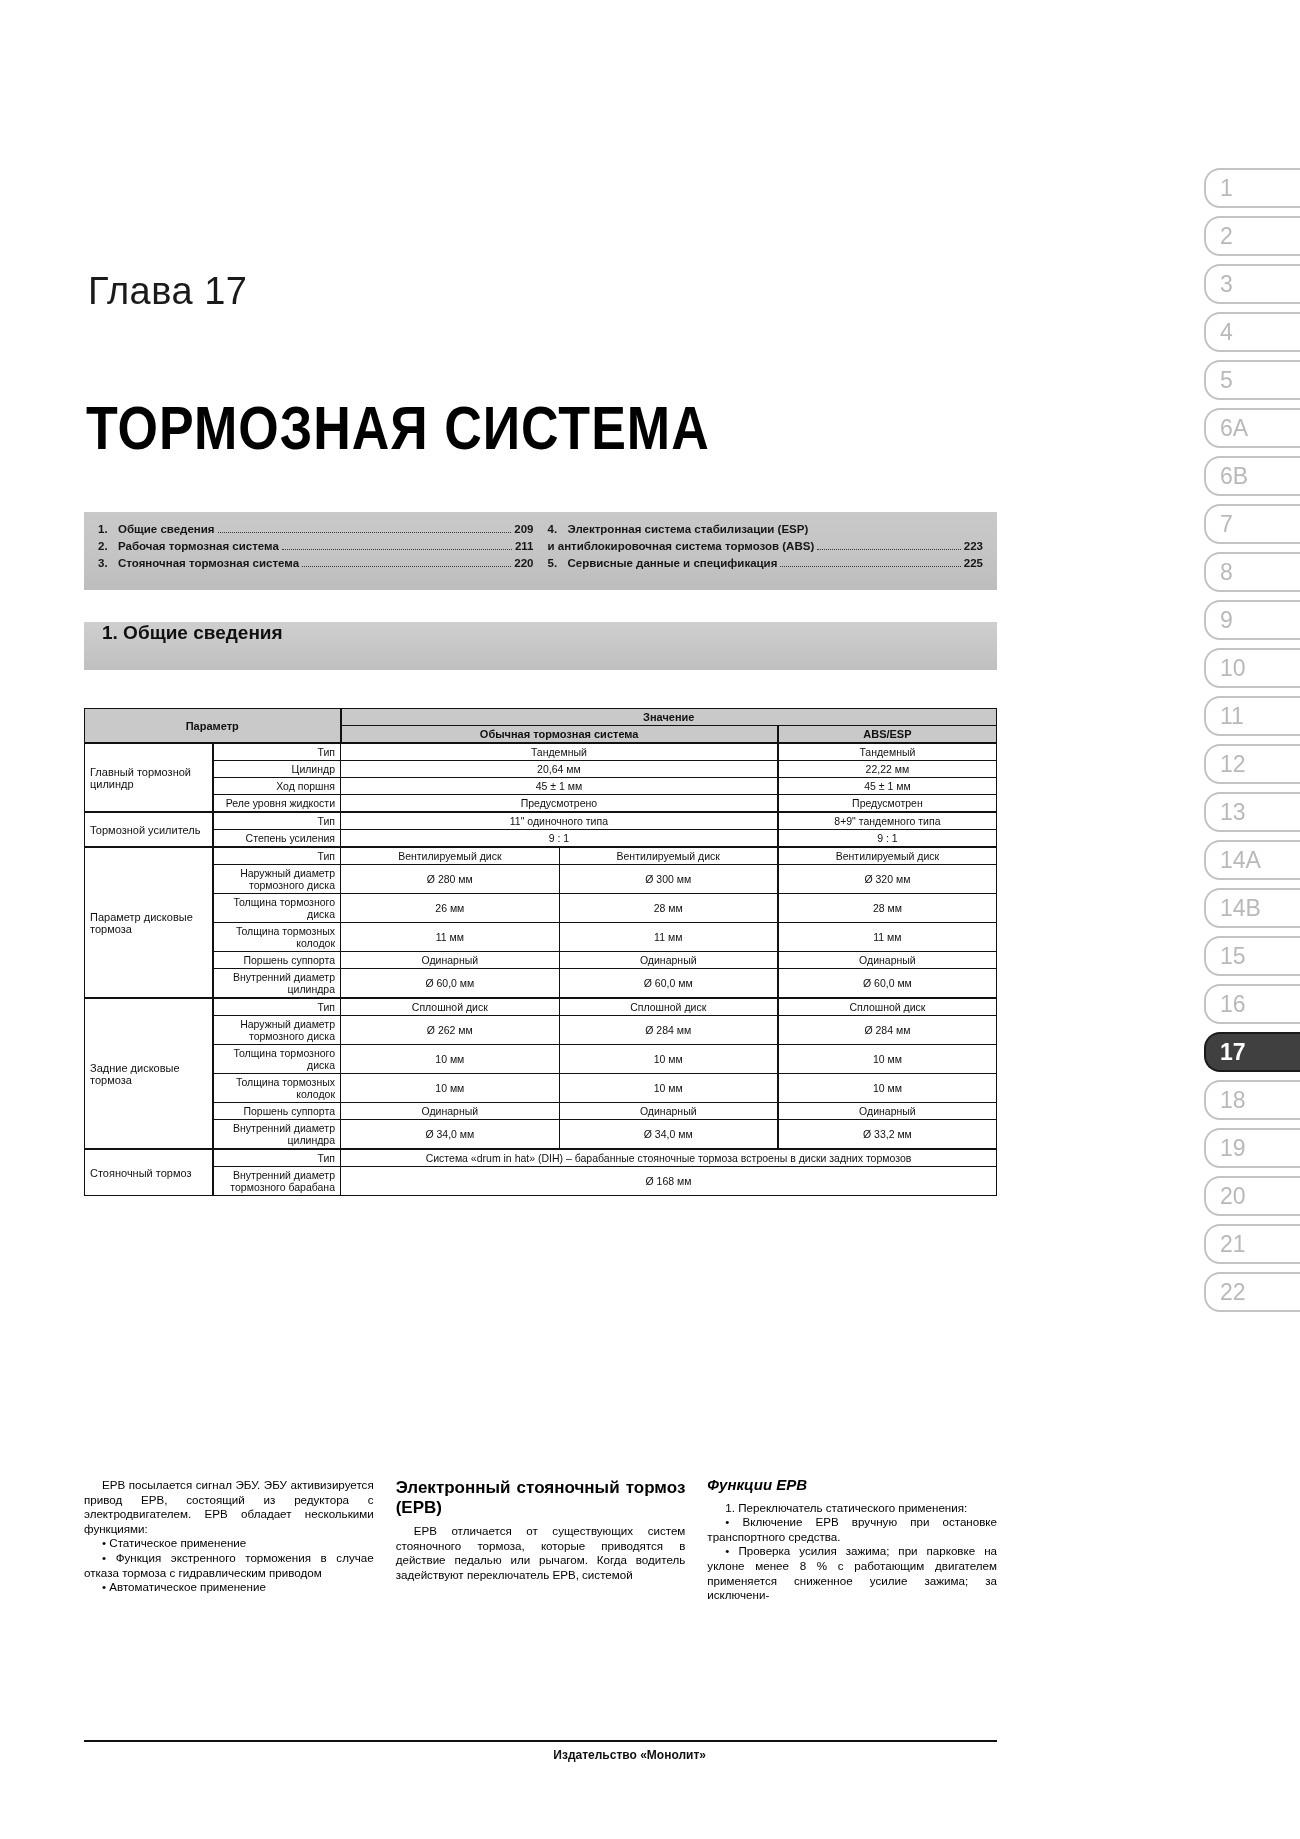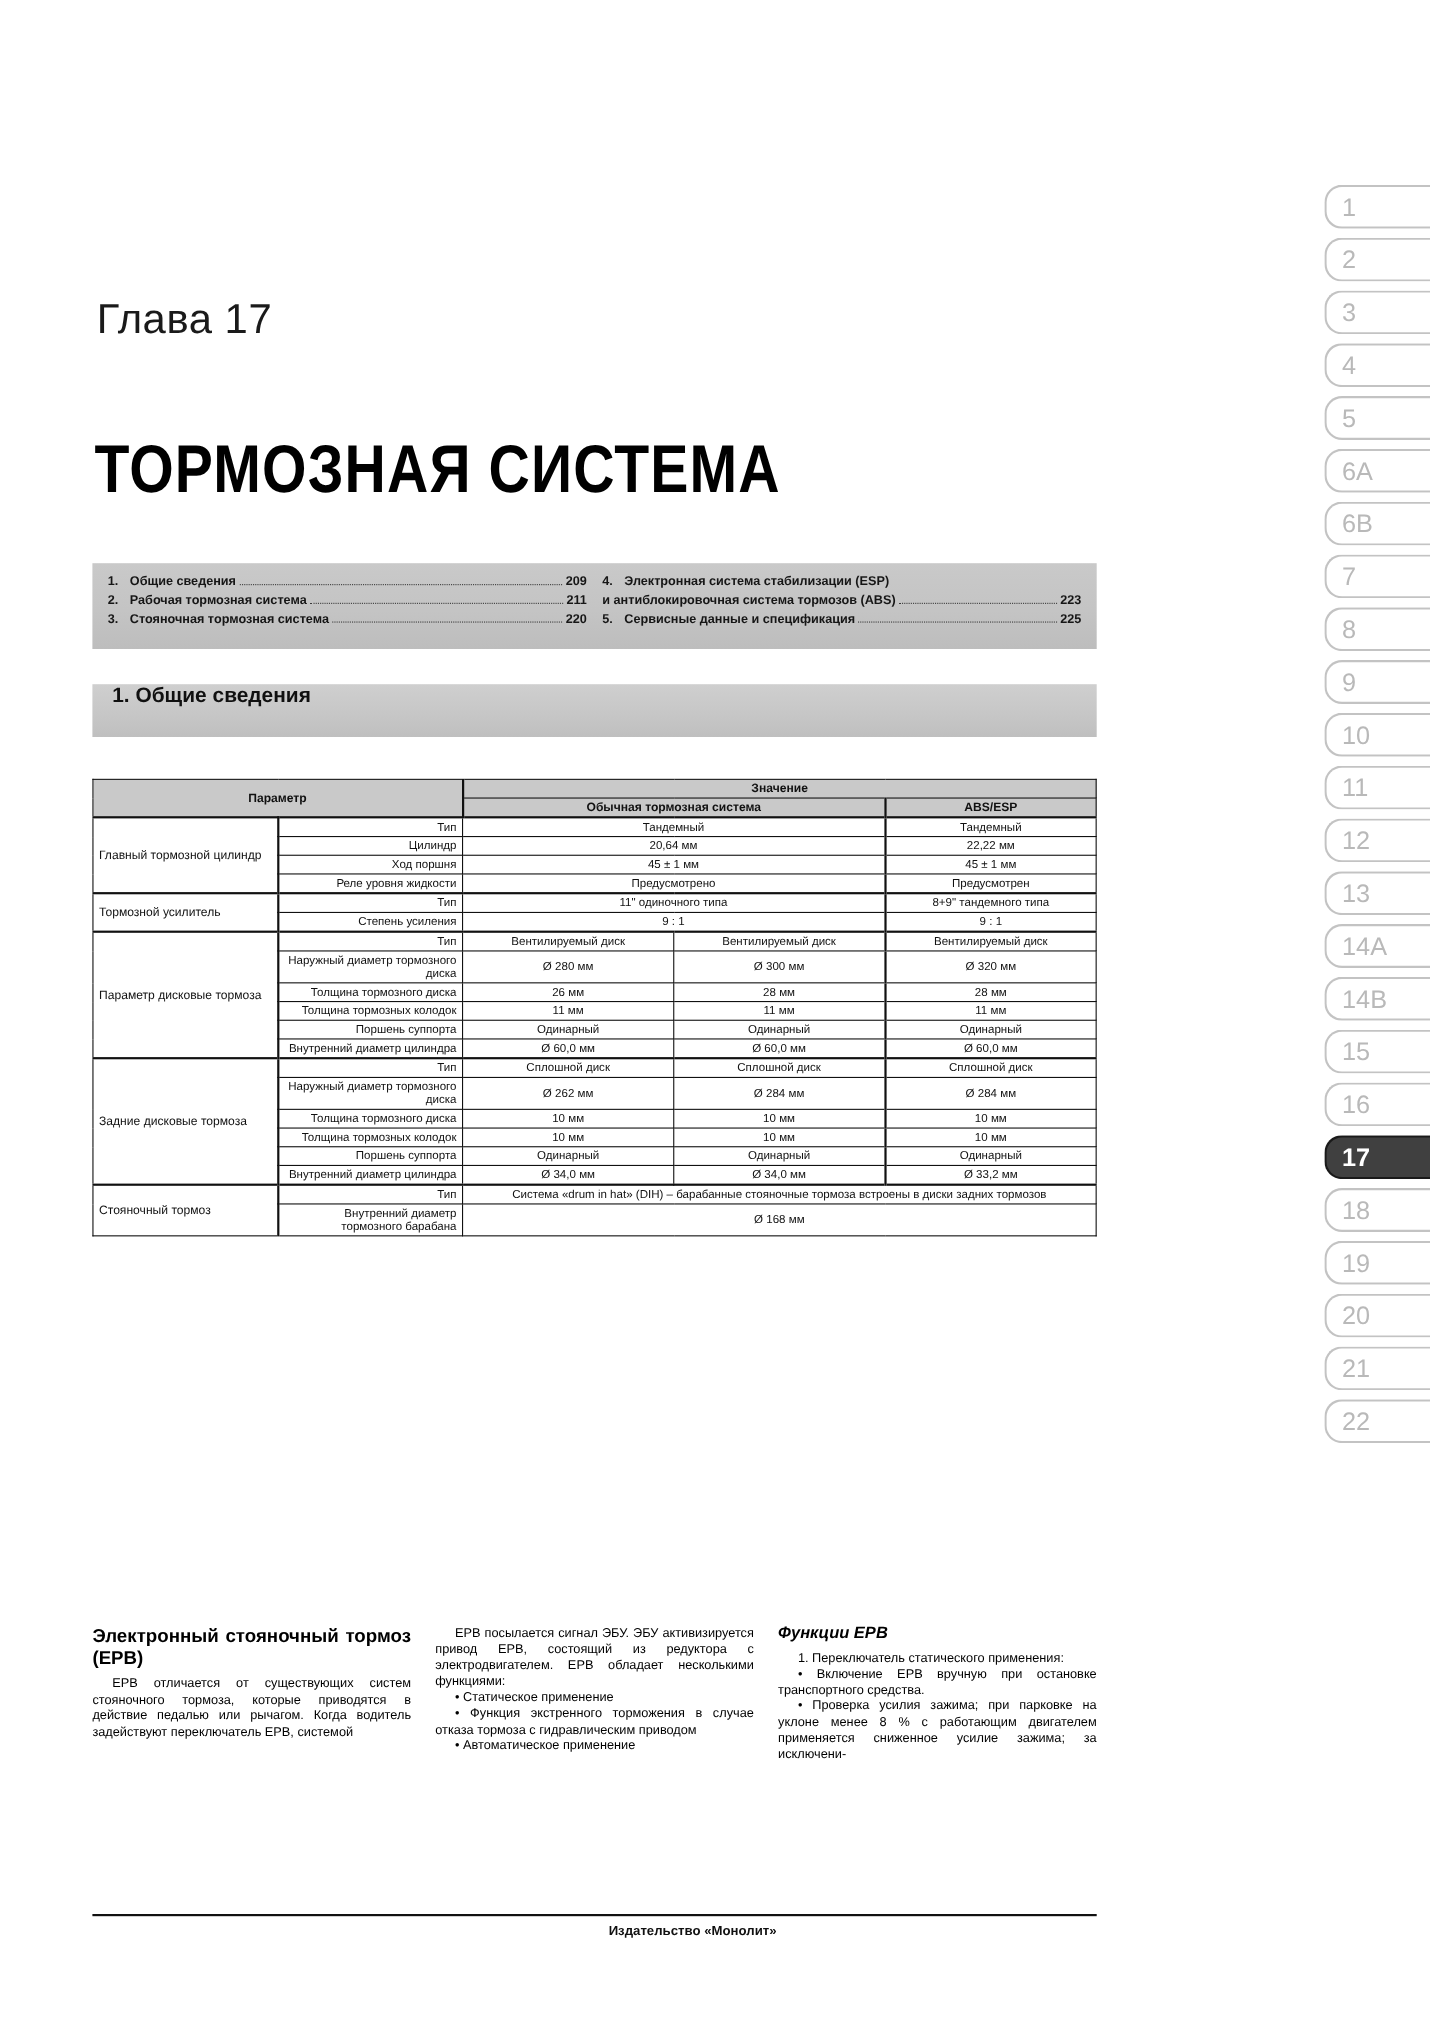--- a/index.html
+++ b/index.html
@@ -116,21 +116,21 @@
   .grp {
     text-align: left;
     font-size: 11px;
     vertical-align: middle;
     border-right: 2px solid #111 !important;
   }
   .pname { text-align: right; }
   .val { text-align: center; }
   .thick-top { border-top: 2px solid #111 !important; }
   .thick-right { border-right: 2px solid #111 !important; }
-  .hdr-param { width: 336px; }
+  .hdr-param { width: 256px; }
 
   
   .article {
     position: absolute;
     left: 84px; top: 1478px;
     width: 913px;
     height: 255px;
     display: flex;
     gap: 22px;
   }
@@ -375,30 +375,30 @@
         </tr>
         <tr>
           <td class="pname">Внутренний диаметр тормозного барабана</td>
           <td class="val" colspan="3">Ø 168 мм</td>
         </tr>
       </tbody>
   </table>
 
   <div class="article">
     <div class="col">
-      <h3>Электронный стояночный тормоз (EPB)</h3>
-      <p>EPB отличается от существующих систем стояночного тормоза, которые приводятся в действие педалью или рычагом. Когда водитель задействуют переключатель EPB, системой</p>
-    </div>
-    <div class="col">
       <p>EPB посылается сигнал ЭБУ. ЭБУ активизируется привод EPB, состоящий из редуктора с электродвигателем. EPB обладает несколькими функциями:</p>
       <div id="col2-bullets">
           <p class="bullet">• Статическое применение</p>
           <p class="bullet">• Функция экстренного торможения в случае отказа тормоза с гидравлическим приводом</p>
           <p class="bullet">• Автоматическое применение</p>
         </div>
+    </div>
+    <div class="col">
+      <h3>Электронный стояночный тормоз (EPB)</h3>
+      <p>EPB отличается от существующих систем стояночного тормоза, которые приводятся в действие педалью или рычагом. Когда водитель задействуют переключатель EPB, системой</p>
     </div>
     <div class="col">
       <h4>Функции EPB</h4>
       <p class="numitem">1.  Переключатель статического применения:</p>
       <div id="col3-bullets">
           <p class="bullet">• Включение EPB вручную при остановке транспортного средства.</p>
           <p class="bullet">• Проверка усилия зажима; при парковке на уклоне менее 8 % с работающим двигателем применяется сниженное усилие зажима; за исключени-</p>
         </div>
     </div>
   </div>

